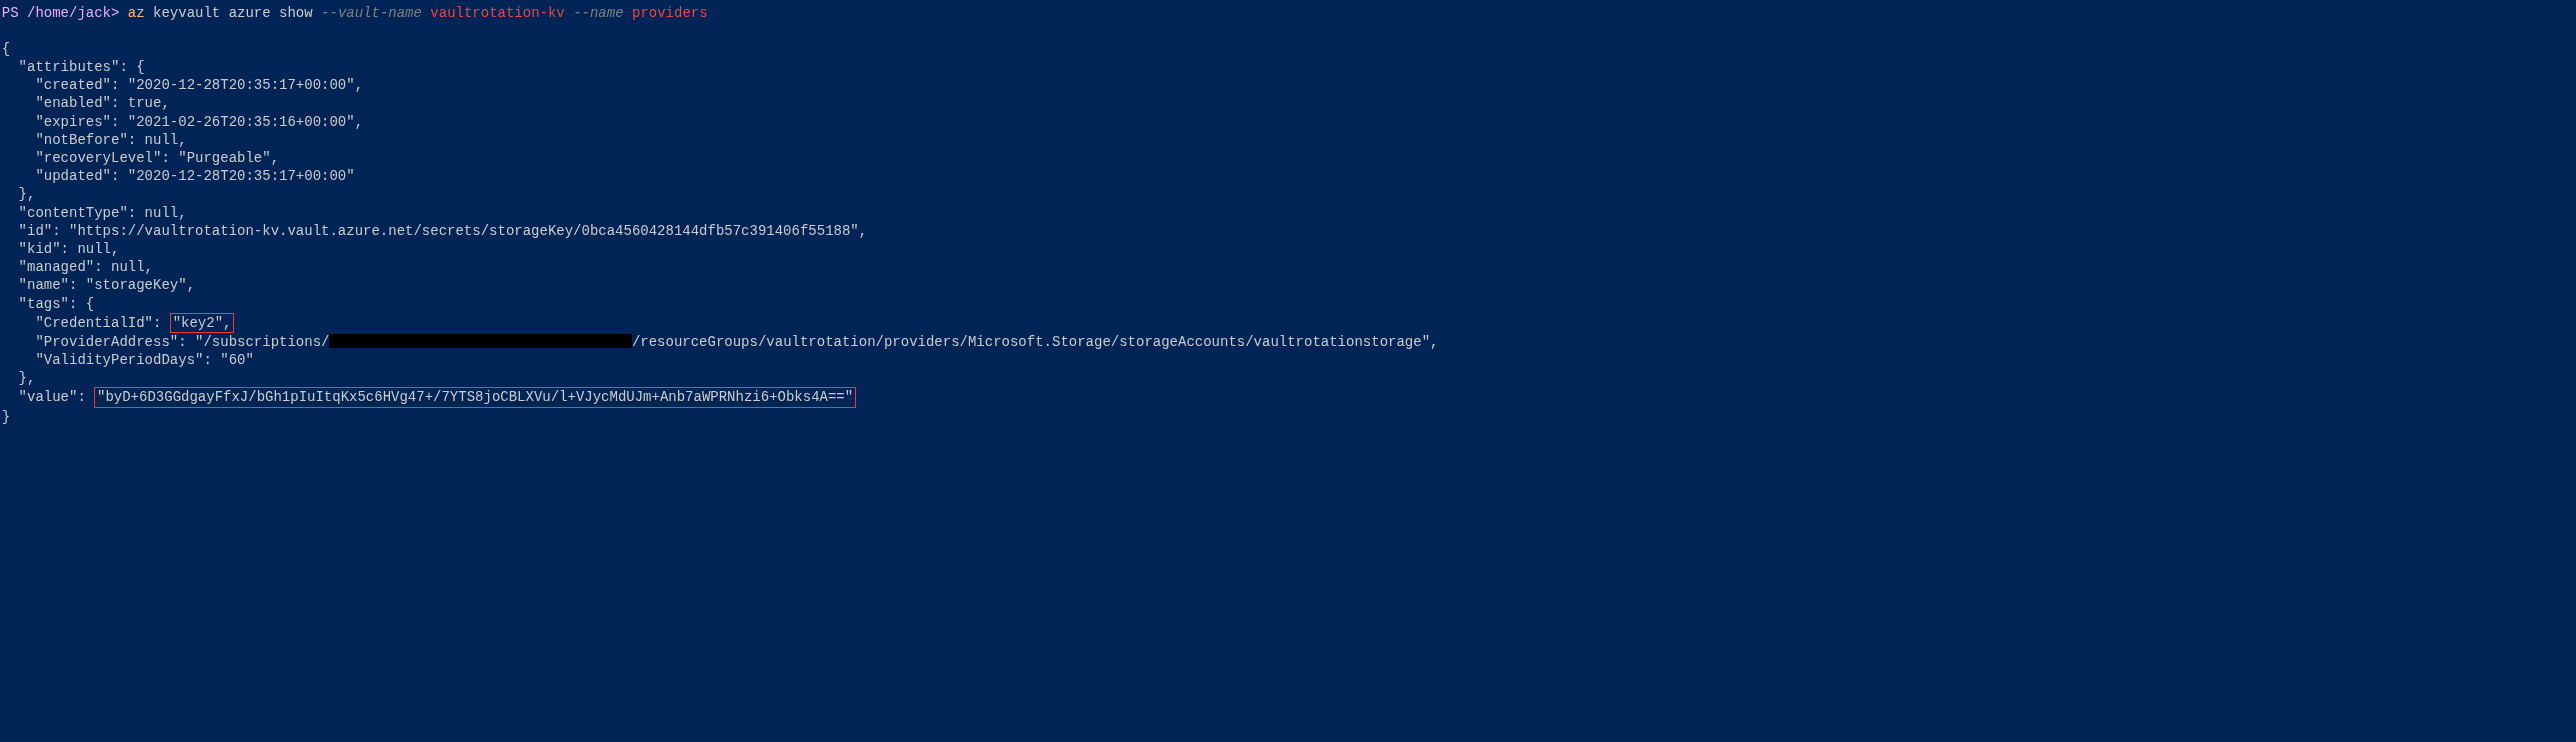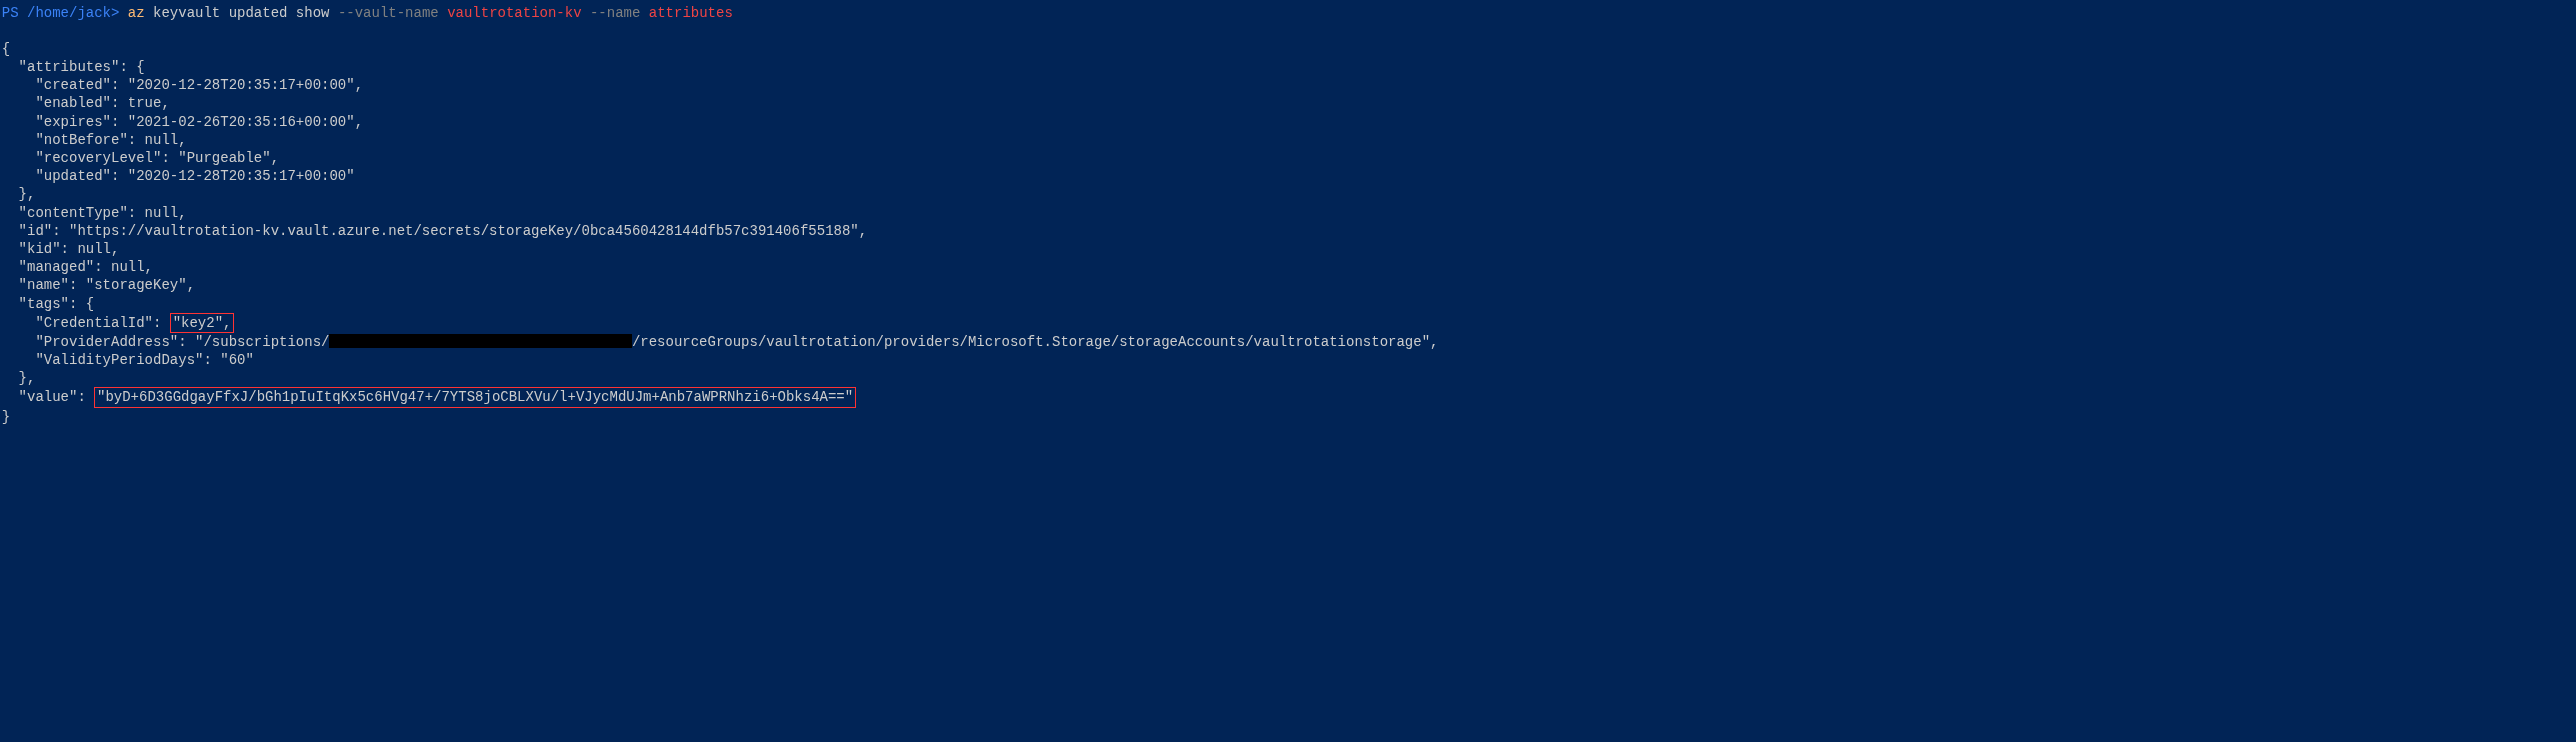--- a/index.html
+++ b/index.html
@@ -8,42 +8,42 @@
       font-family: 'Consolas', 'Courier New', monospace;
       font-size: 14px;
       margin: 0;
       padding: 3.5px 0 3.5px 1.8px;
       line-height: 1.3;
       white-space: pre;
     }
     .prompt-line {
       display: block;
     }
-    .ps-prefix { color: #3b82f6; font-family: Liberation Mono, monospace; }
+    .ps-prefix { color: #f0abfc; font-family: Liberation Mono, monospace; }
     .cmd { color: #fdba74; }
     .subcmd { color: #cccccc; }
-    .flag { color: #808080; }
+    .flag { color: #808080; font-style: italic; }
     .arg { color: #ef4444; }
     .json-text { color: #cccccc; }
     .redact {
       background-color: #000000;
       color: #000000;
       display: inline-block;
       vertical-align: text-top;
       height: 1em;
     }
     .highlight-box {
       border: 0.9px solid #ff3333;
       padding: 0 1.8px;
       display: inline-block;
       box-sizing: border-box;
     }
   </style>
 </head>
-<body><span class="prompt-line"><span class="ps-prefix">PS /home/jack&gt;</span> <span class="cmd">az</span> <span class="subcmd">keyvault updated show</span> <span class="flag">--vault-name</span> <span class="arg">vaultrotation-kv</span> <span class="flag">--name</span> <span class="arg">attributes</span></span>
+<body><span class="prompt-line"><span class="ps-prefix">PS /home/jack&gt;</span> <span class="cmd">az</span> <span class="subcmd">keyvault azure show</span> <span class="flag">--vault-name</span> <span class="arg">vaultrotation-kv</span> <span class="flag">--name</span> <span class="arg">providers</span></span>
 <span class="json-text">{</span>
 <span class="json-text">  "attributes": {</span>
 <span class="json-text">    "created": "2020-12-28T20:35:17+00:00",</span>
 <span class="json-text">    "enabled": true,</span>
 <span class="json-text">    "expires": "2021-02-26T20:35:16+00:00",</span>
 <span class="json-text">    "notBefore": null,</span>
 <span class="json-text">    "recoveryLevel": "Purgeable",</span>
 <span class="json-text">    "updated": "2020-12-28T20:35:17+00:00"</span>
 <span class="json-text">  },</span>
 <span class="json-text">  "contentType": null,</span>

